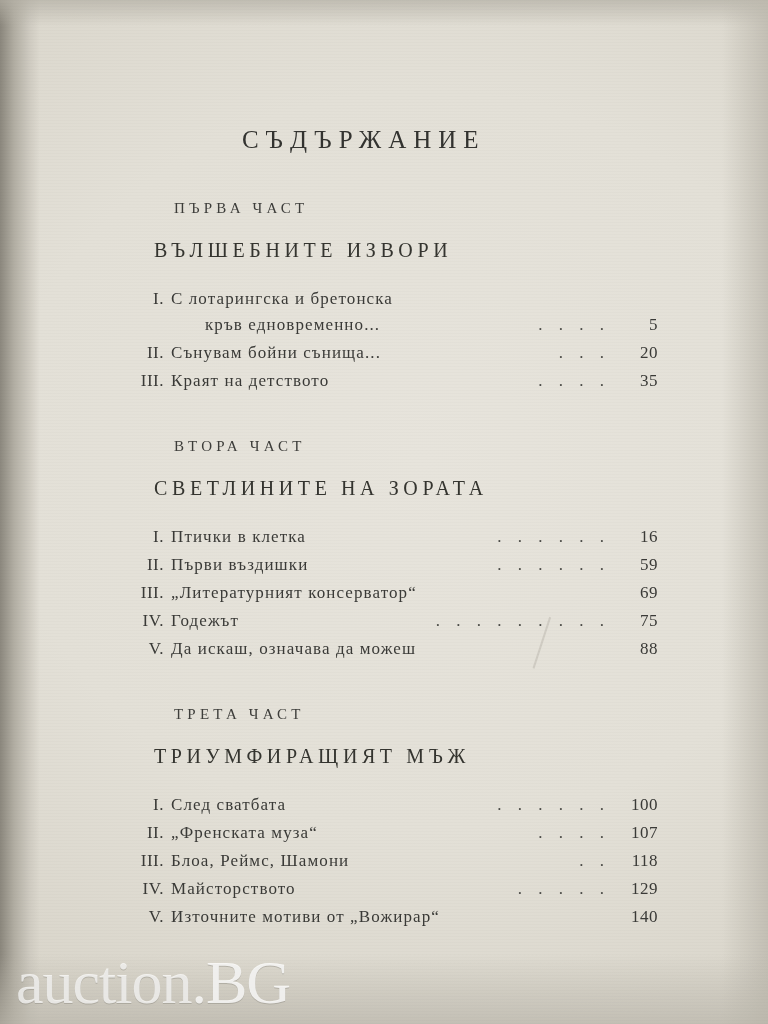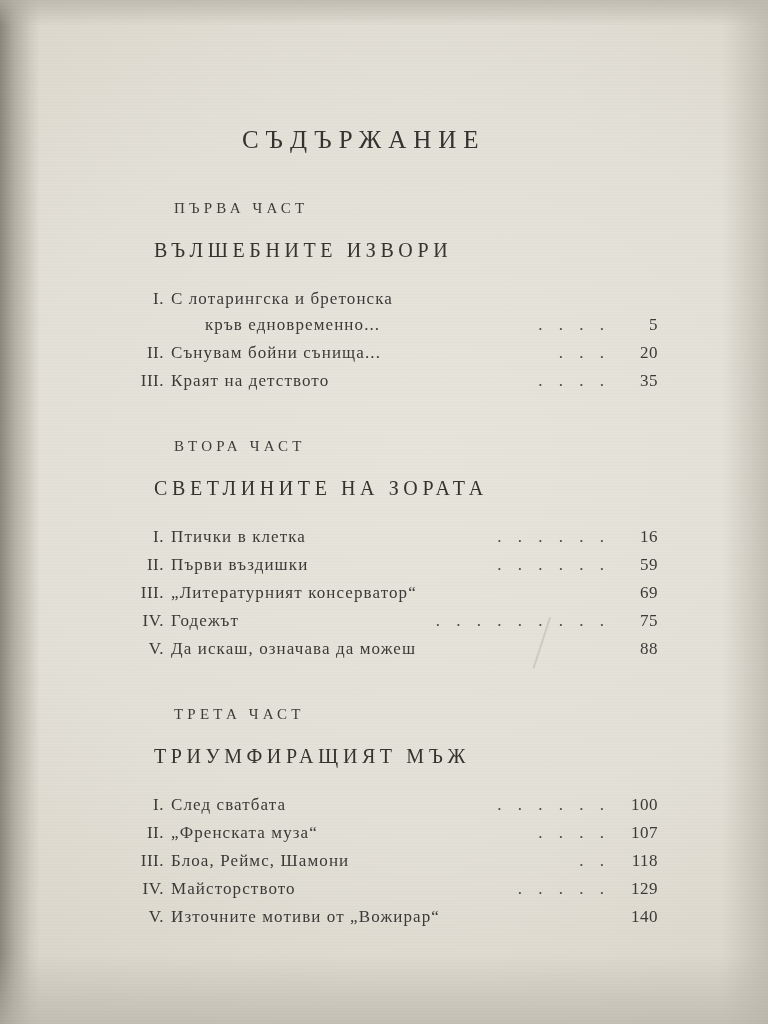--- a/index.html
+++ b/index.html
@@ -310,13 +310,18 @@
           <span class="entry-page">140</span>
         </div>
 
       </div>
     </div>
   </div>
 
   <div id="pencil-mark"></div>
   <div id="grain"></div>
 
+  <div id="watermark">
+    <span class="wm-text">
+      <span class="wm-bg">auction</span><span class="wm-accent">.BG</span>
+    </span>
+  </div>
 </div>
 
 </body></html>

